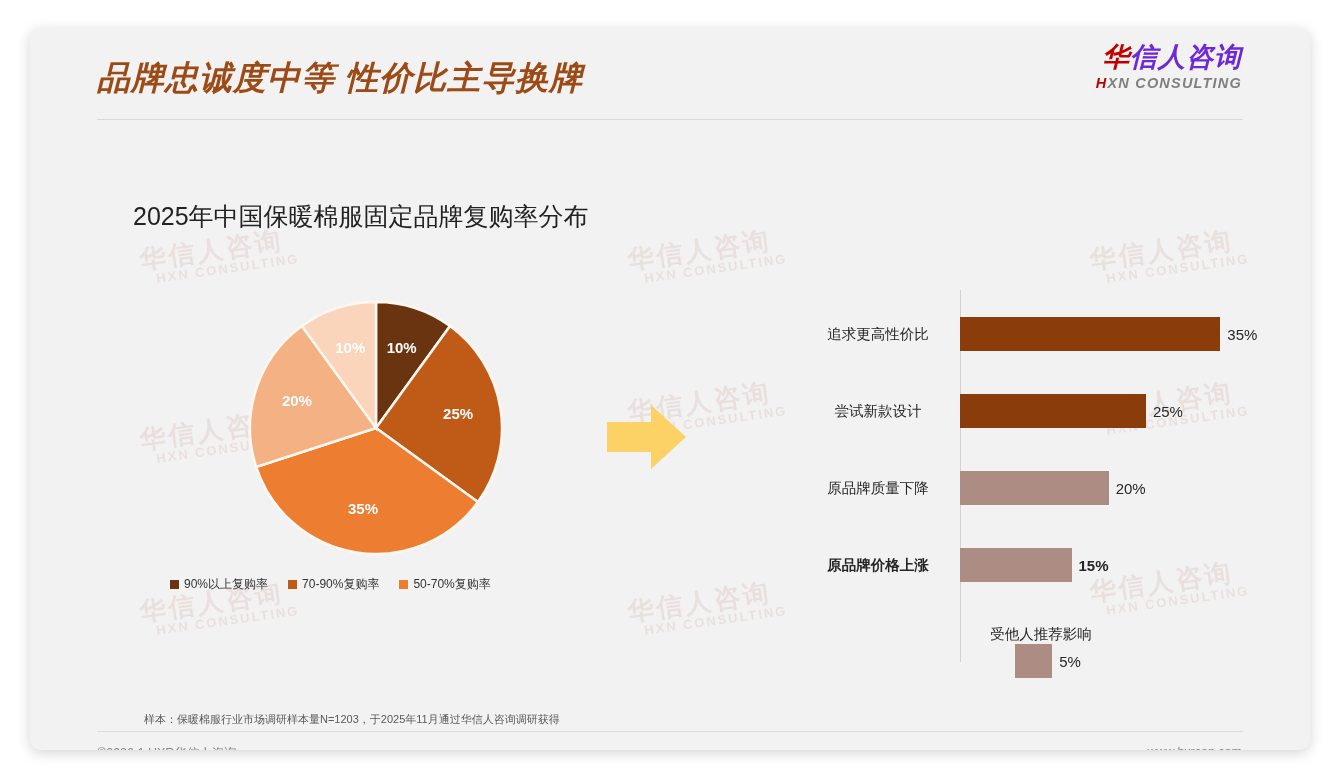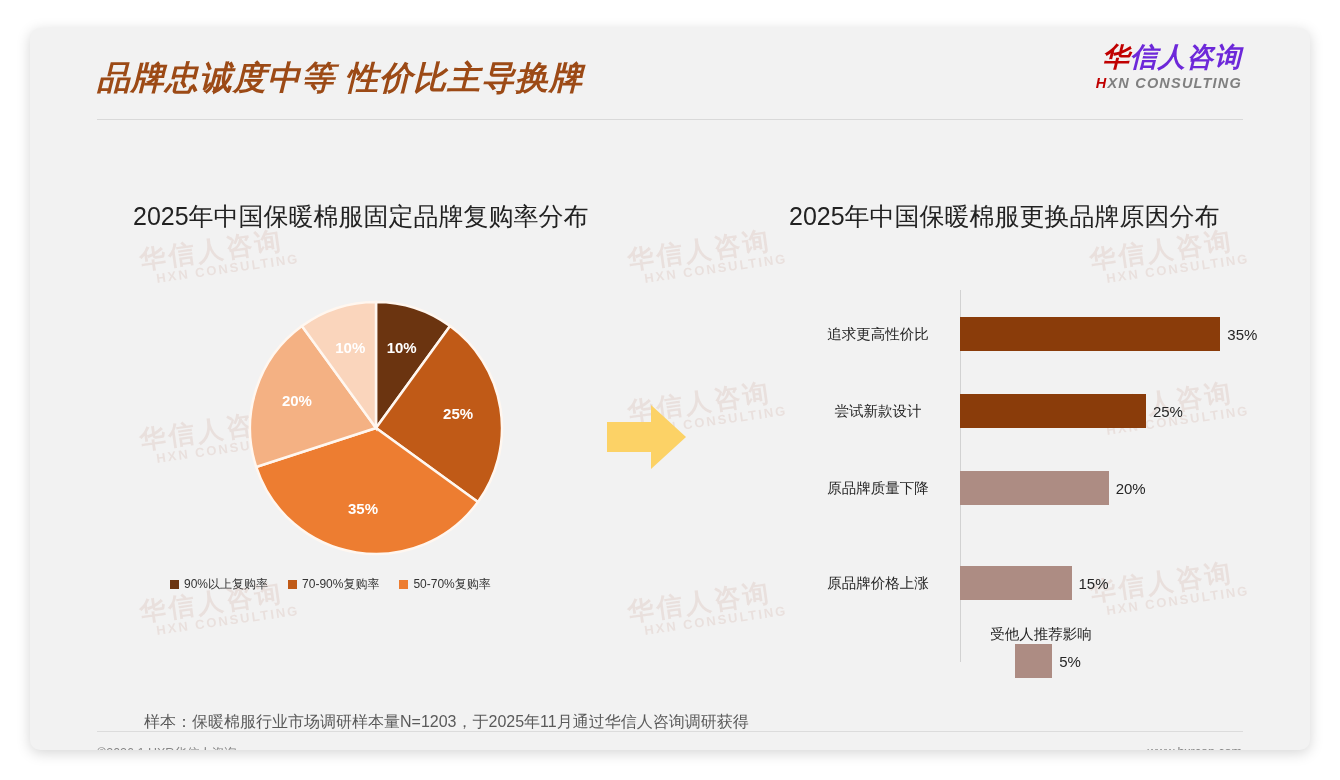--- a/index.html
+++ b/index.html
@@ -195,21 +195,21 @@
     font-size: 15px;
     color: #262626;
     white-space: nowrap;
   }
 
   
   #footnote {
     position: absolute;
     left: 114px;
     top: 684px;
-    font-size: 16px;
+    font-size: 11px;
     color: #5a5a5a;
     white-space: nowrap;
   }
   #footnote-rule {
     position: absolute;
     left: 67px;
     top: 703px;
     width: 1146px;
     height: 1px;
     background: #dcdcdc;
@@ -295,21 +295,20 @@
       <div id="slide-title">品牌忠诚度中等 性价比主导换牌</div>
       <div id="header-rule"></div>
 
       <div id="logo">
         <div id="logo-cn"><span class="hua">华</span><span class="rest">信人咨询</span></div>
         <div id="logo-en"><span class="h">H</span><span>XN CONSULTING</span></div>
       </div>
     </div>
 
     <div class="panel-title" id="pie-title">2025年中国保暖棉服固定品牌复购率分布</div>
-    <div class="panel-title" id="bar-title">2025年中国保暖棉服更换品牌原因分布</div>
 
     <div id="pie-wrap">
       <svg id="pie-svg" viewBox="0 0 256 256">
         <g id="pie-slices">
             <path d="M 128 128 L 128.00 2.00 A 126 126 0 0 1 202.06 26.06 Z" fill="#6B3410" stroke="#FFF7F0" stroke-width="2.5"></path>
             <path d="M 128 128 L 202.06 26.06 A 126 126 0 0 1 229.94 202.06 Z" fill="#C05A17" stroke="#FFF7F0" stroke-width="2.5"></path>
             <path d="M 128 128 L 229.94 202.06 A 126 126 0 0 1 8.17 166.94 Z" fill="#ED7D31" stroke="#FFF7F0" stroke-width="2.5"></path>
             <path d="M 128 128 L 8.17 166.94 A 126 126 0 0 1 53.94 26.06 Z" fill="#F4B183" stroke="#FFF7F0" stroke-width="2.5"></path>
             <path d="M 128 128 L 53.94 26.06 A 126 126 0 0 1 128.00 2.00 Z" fill="#FAD5BC" stroke="#FFF7F0" stroke-width="2.5"></path>
           </g>
@@ -363,21 +362,21 @@
               <div class="bar-value">25%</div>
             </div>
           </div>
           <div class="bar-row" style="top: 181px;">
             <div class="bar-cat">原品牌质量下降</div>
             <div class="bar-track">
               <div class="bar-fill" style="width: 148.7px; background: rgb(173, 140, 131);"></div>
               <div class="bar-value">20%</div>
             </div>
           </div>
-          <div class="bar-row" style="top: 276px;">
+          <div class="bar-row" style="top: 258px; font-weight: bold;">
             <div class="bar-cat">原品牌价格上涨</div>
             <div class="bar-track">
               <div class="bar-fill" style="width: 111.5px; background: rgb(173, 140, 131);"></div>
               <div class="bar-value">15%</div>
             </div>
           </div>
           <div class="bar-row" style="top: 335px; flex-direction: column;">
             <div class="bar-cat">受他人推荐影响</div>
             <div class="bar-track">
               <div class="bar-fill" style="width: 37.2px; background: rgb(173, 140, 131);"></div>

